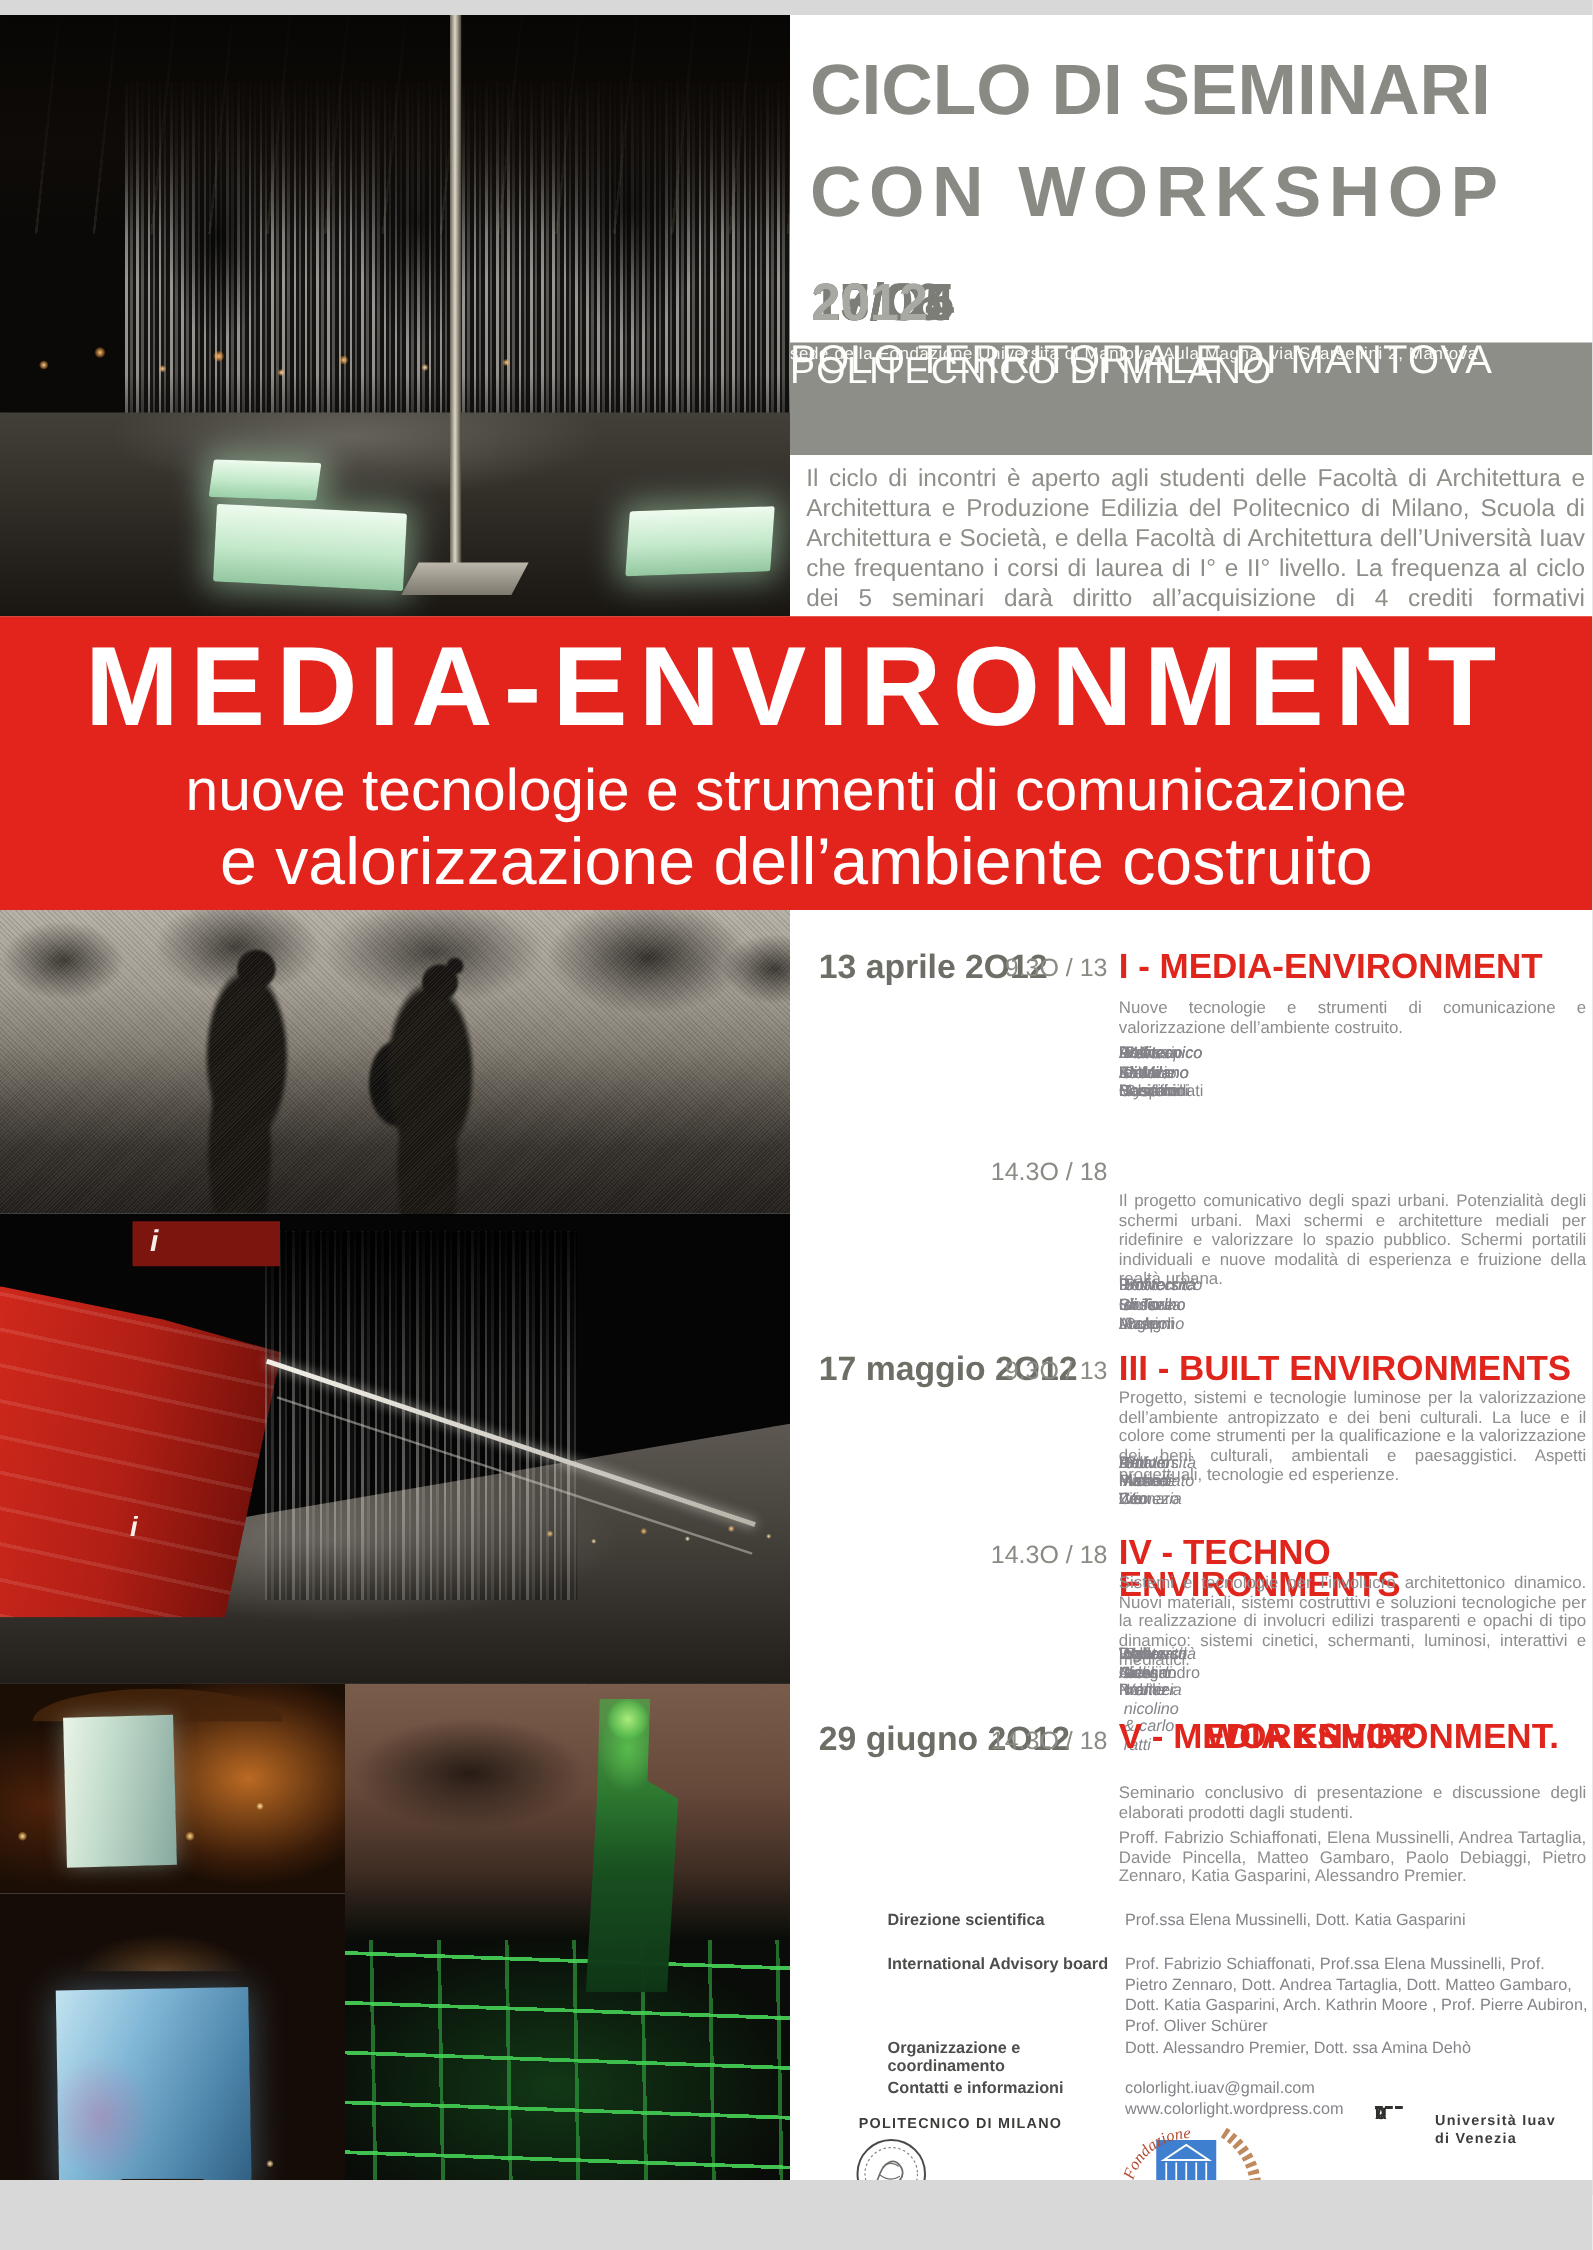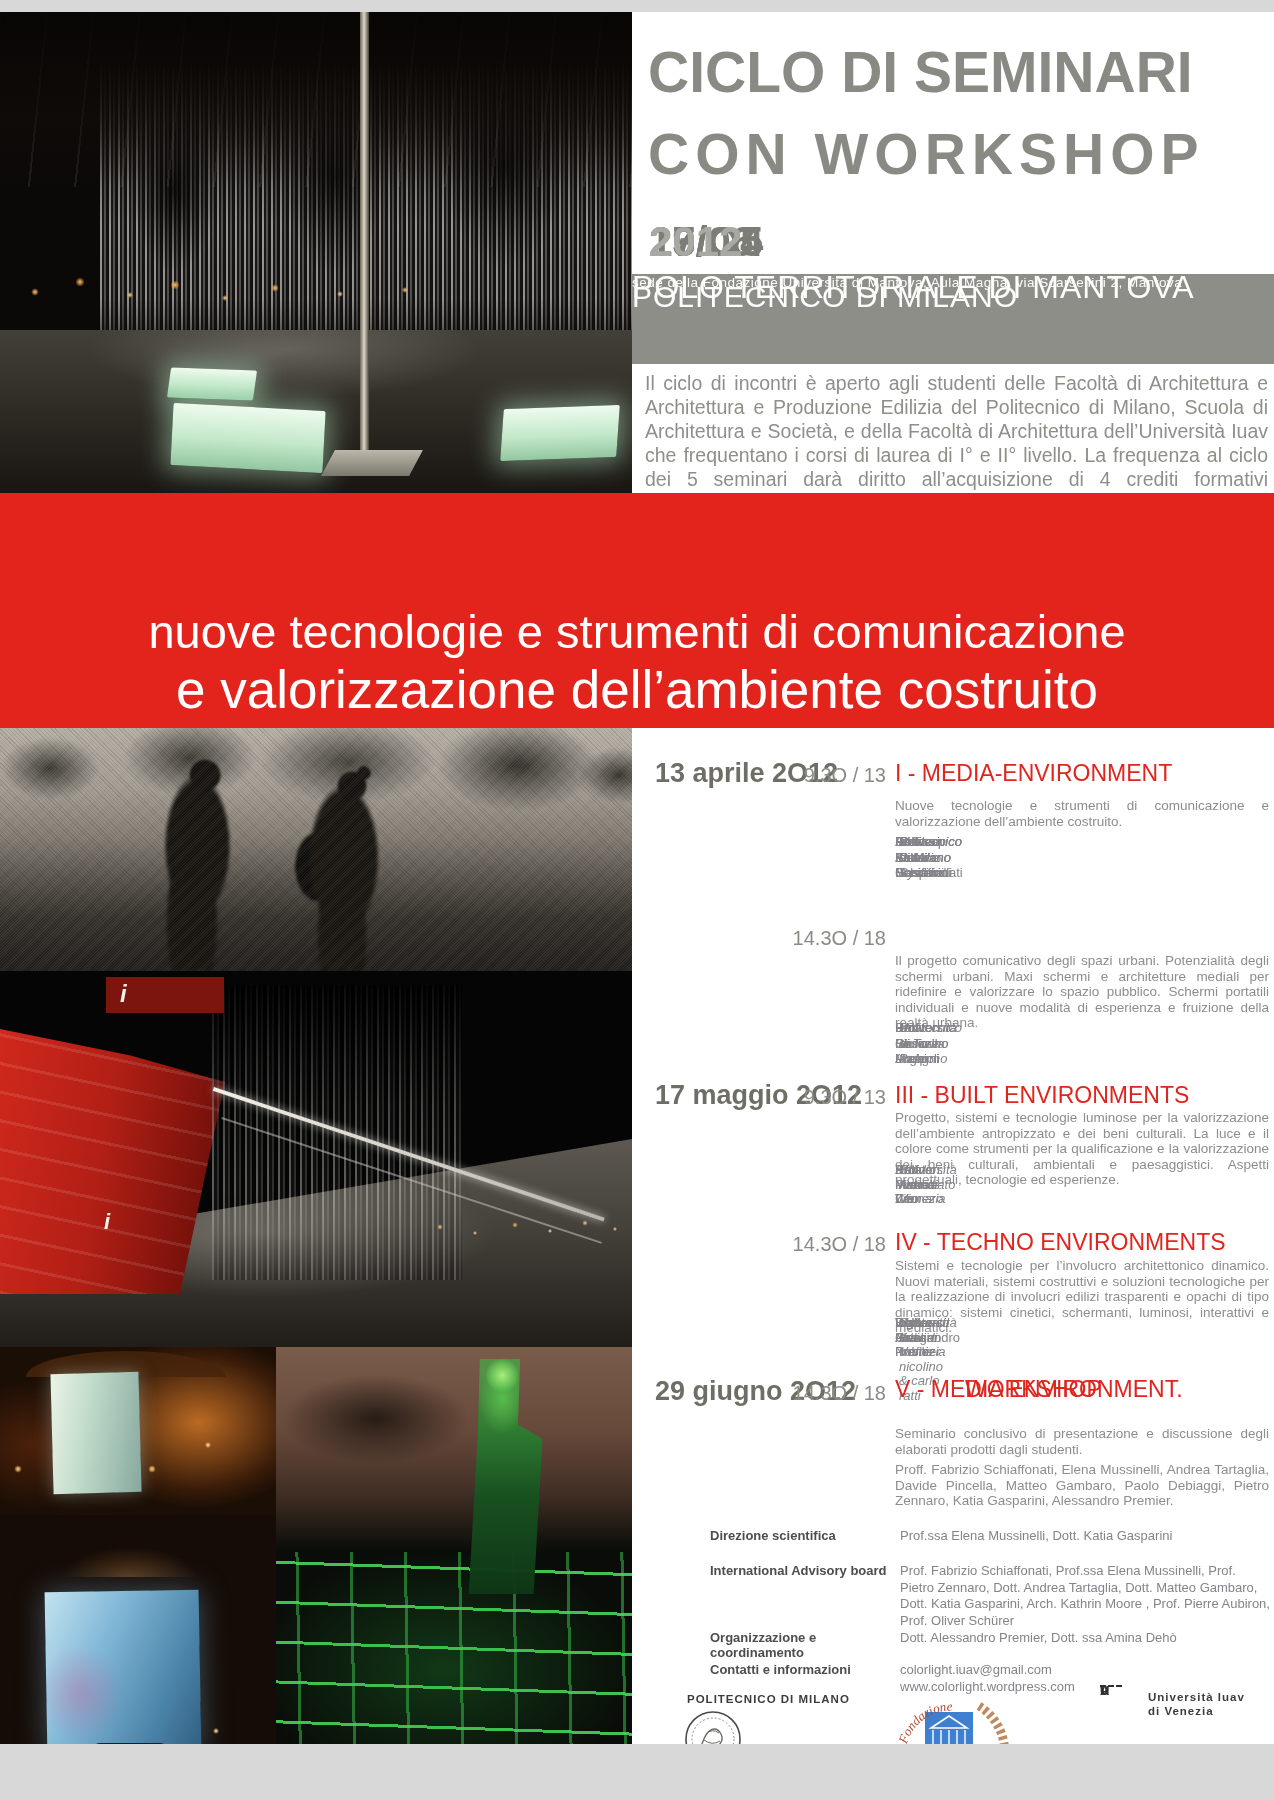--- a/index.html
+++ b/index.html
@@ -158,21 +158,21 @@
   
   .banner{left:0;top:481px;width:1274px;height:235px;background:#e3241c;color:#ffffff;}
   .banner div{left:0;width:1274px;text-align:center;line-height:1;}
   .banner-title{top:12px;font-weight:bold;font-size:90px;letter-spacing:9px;}
   .banner-sub1{top:115px;font-size:47px;}
   .banner-sub2{top:170px;font-size:53px;}
 
   
   .sem-date{left:655px;width:210px;font-weight:bold;font-size:27px;color:#6e6e67;line-height:1;}
   .sem-time{left:748px;width:138px;text-align:right;font-size:20px;color:#8b8b85;line-height:1;}
-  .sem-title{left:895px;width:378px;font-weight:normal;font-size:23px;color:#e0251d;line-height:26px;}
+  .sem-title{left:895px;width:378px;font-weight:bold;font-size:28px;color:#e0251d;line-height:26px;}
   .sem-title .ind{position:static;display:block;margin-left:70px;}
   .sem-desc{left:895px;width:374px;font-size:13.5px;line-height:15.5px;color:#8d8d90;text-align:justify;}
   .sem-sp{left:895px;width:376px;font-size:13px;line-height:15.5px;color:#84848a;}
   .sem-sp div{position:static;}
   .sem-sp i{margin-left:4px;}
   .sp-tight{line-height:14.5px;}
 
   
   .info-label{left:710px;width:186px;font-weight:bold;font-size:13px;color:#4d4d4c;}
   .info-value{left:900px;width:372px;font-size:13px;line-height:16.5px;color:#84848a;}
@@ -222,20 +222,21 @@
     <span class="year">2012</span>
   </div>
   <div class="band">
     <div class="band-l1">POLITECNICO DI MILANO</div>
     <div class="band-l2">POLO TERRITORIALE DI MANTOVA</div>
     <div class="band-l3">sede della Fondazione Università di Mantova, Aula Magna, via Scarsellini 2, Mantova</div>
   </div>
   <p class="intro">Il ciclo di incontri è aperto agli studenti delle Facoltà di Architettura e Architettura e Produzione Edilizia del  Politecnico di Milano, Scuola di Architettura e Società, e della Facoltà di Architettura  dell’Università Iuav che frequentano i corsi di laurea di I° e II° livello. La frequenza al ciclo dei 5 seminari darà diritto all’acquisizione di 4 crediti formativi universitari di tipologia d.</p>
 
   <div class="banner">
+    <div class="banner-title">MEDIA-ENVIRONMENT</div>
     <div class="banner-sub1">nuove tecnologie e strumenti di comunicazione</div>
     <div class="banner-sub2">e valorizzazione dell’ambiente costruito</div>
   </div>
 
   <div class="photo p2">
     <div class="p2-trees"></div>
     <div class="p2-fig p2-fig1"></div>
     <div class="p2-fig p2-fig2"></div>
     <div class="p2-speckle"></div>
   </div>

